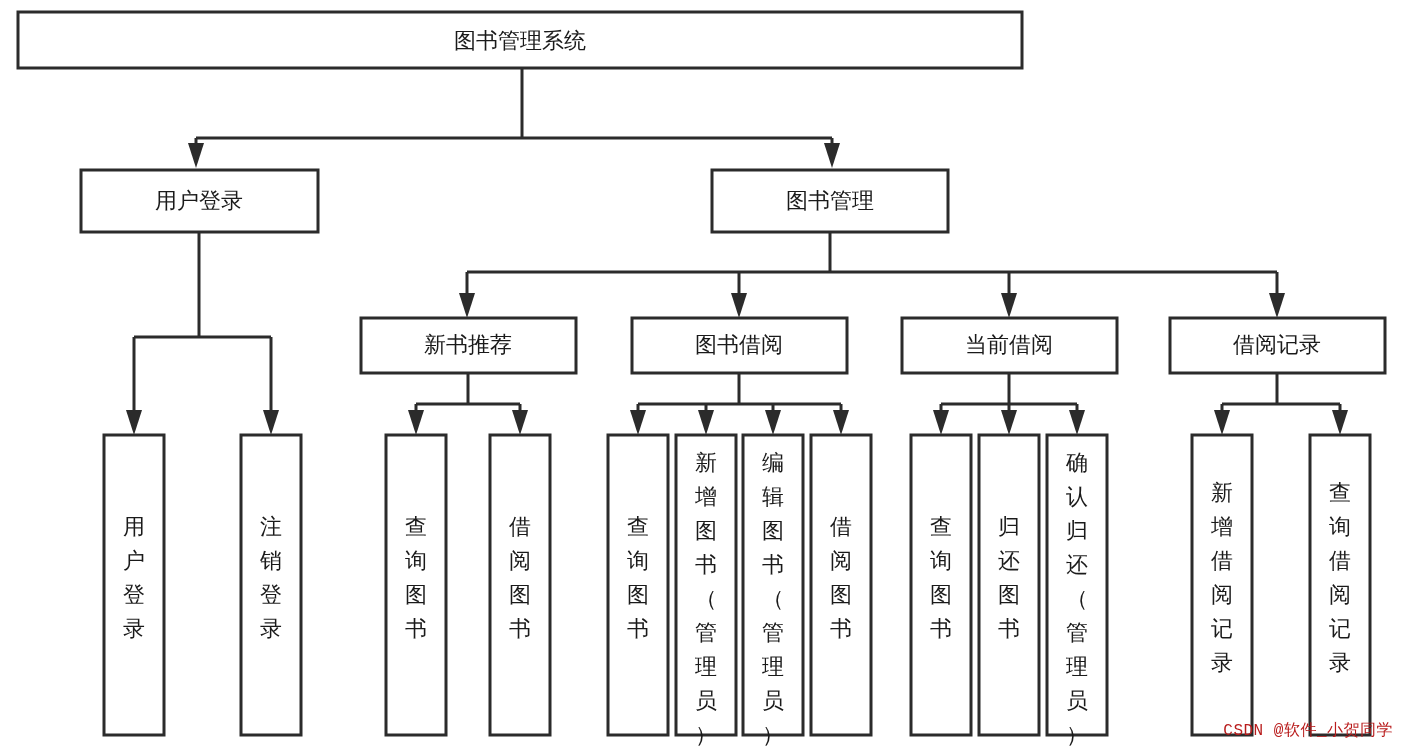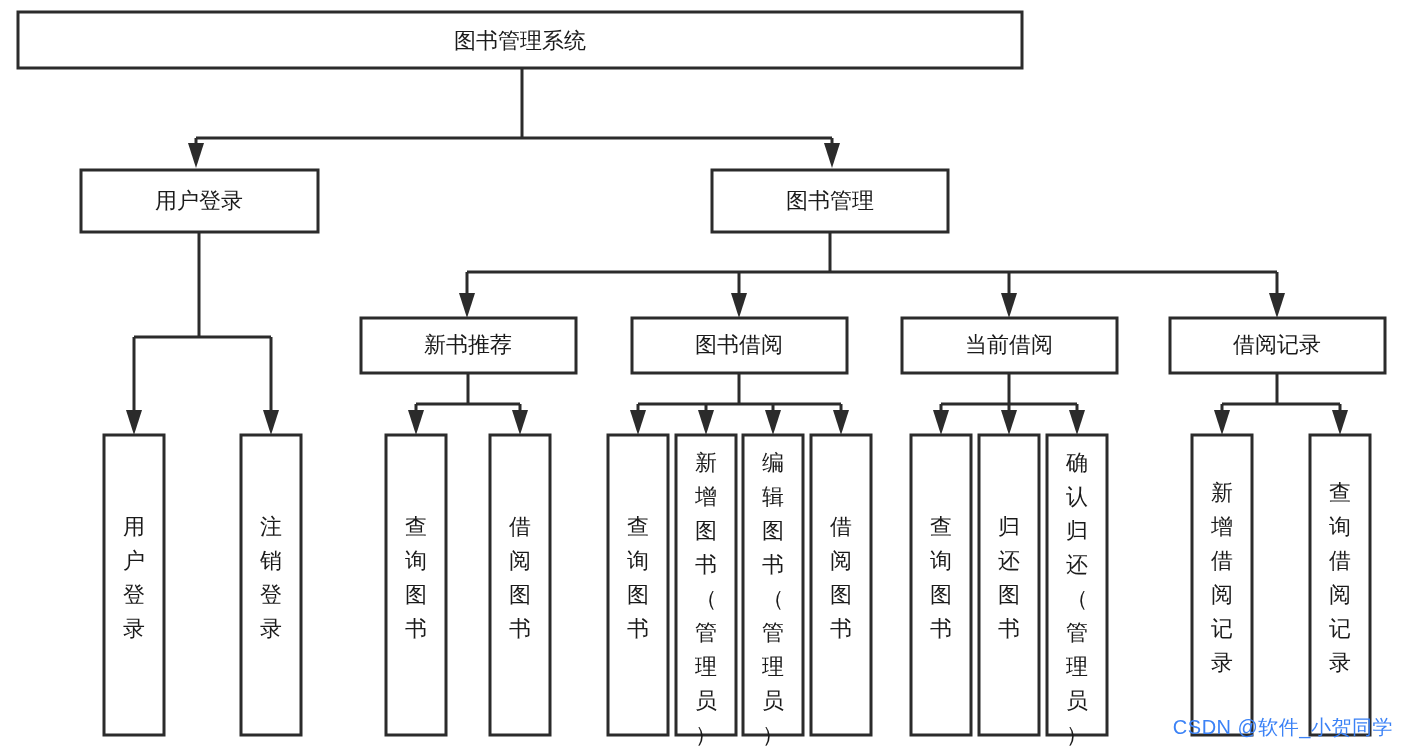--- a/index.html
+++ b/index.html
@@ -48,23 +48,23 @@
   .node-label-v {
     font-family: "DejaVu Sans", "Liberation Sans", sans-serif;
     font-size: 22px;
     fill: #1a1a1a;
     text-anchor: middle;
   }
   .watermark {
     position: absolute;
     right: 12px;
     bottom: 6px;
-    font-family: Liberation Sans, sans-serif;
-    font-size: 20px;
-    color: #3b82f6;
+    font-family: Liberation Mono, monospace;
+    font-size: 16px;
+    color: #b91c1c;
     letter-spacing: 0.5px;
     white-space: nowrap;
     pointer-events: none;
   }
 </style>
 </head>
 <body>
 
 <div id="chart-root">
   <svg width="1405" height="747" viewBox="0 0 1405 747" xmlns="http://www.w3.org/2000/svg">

